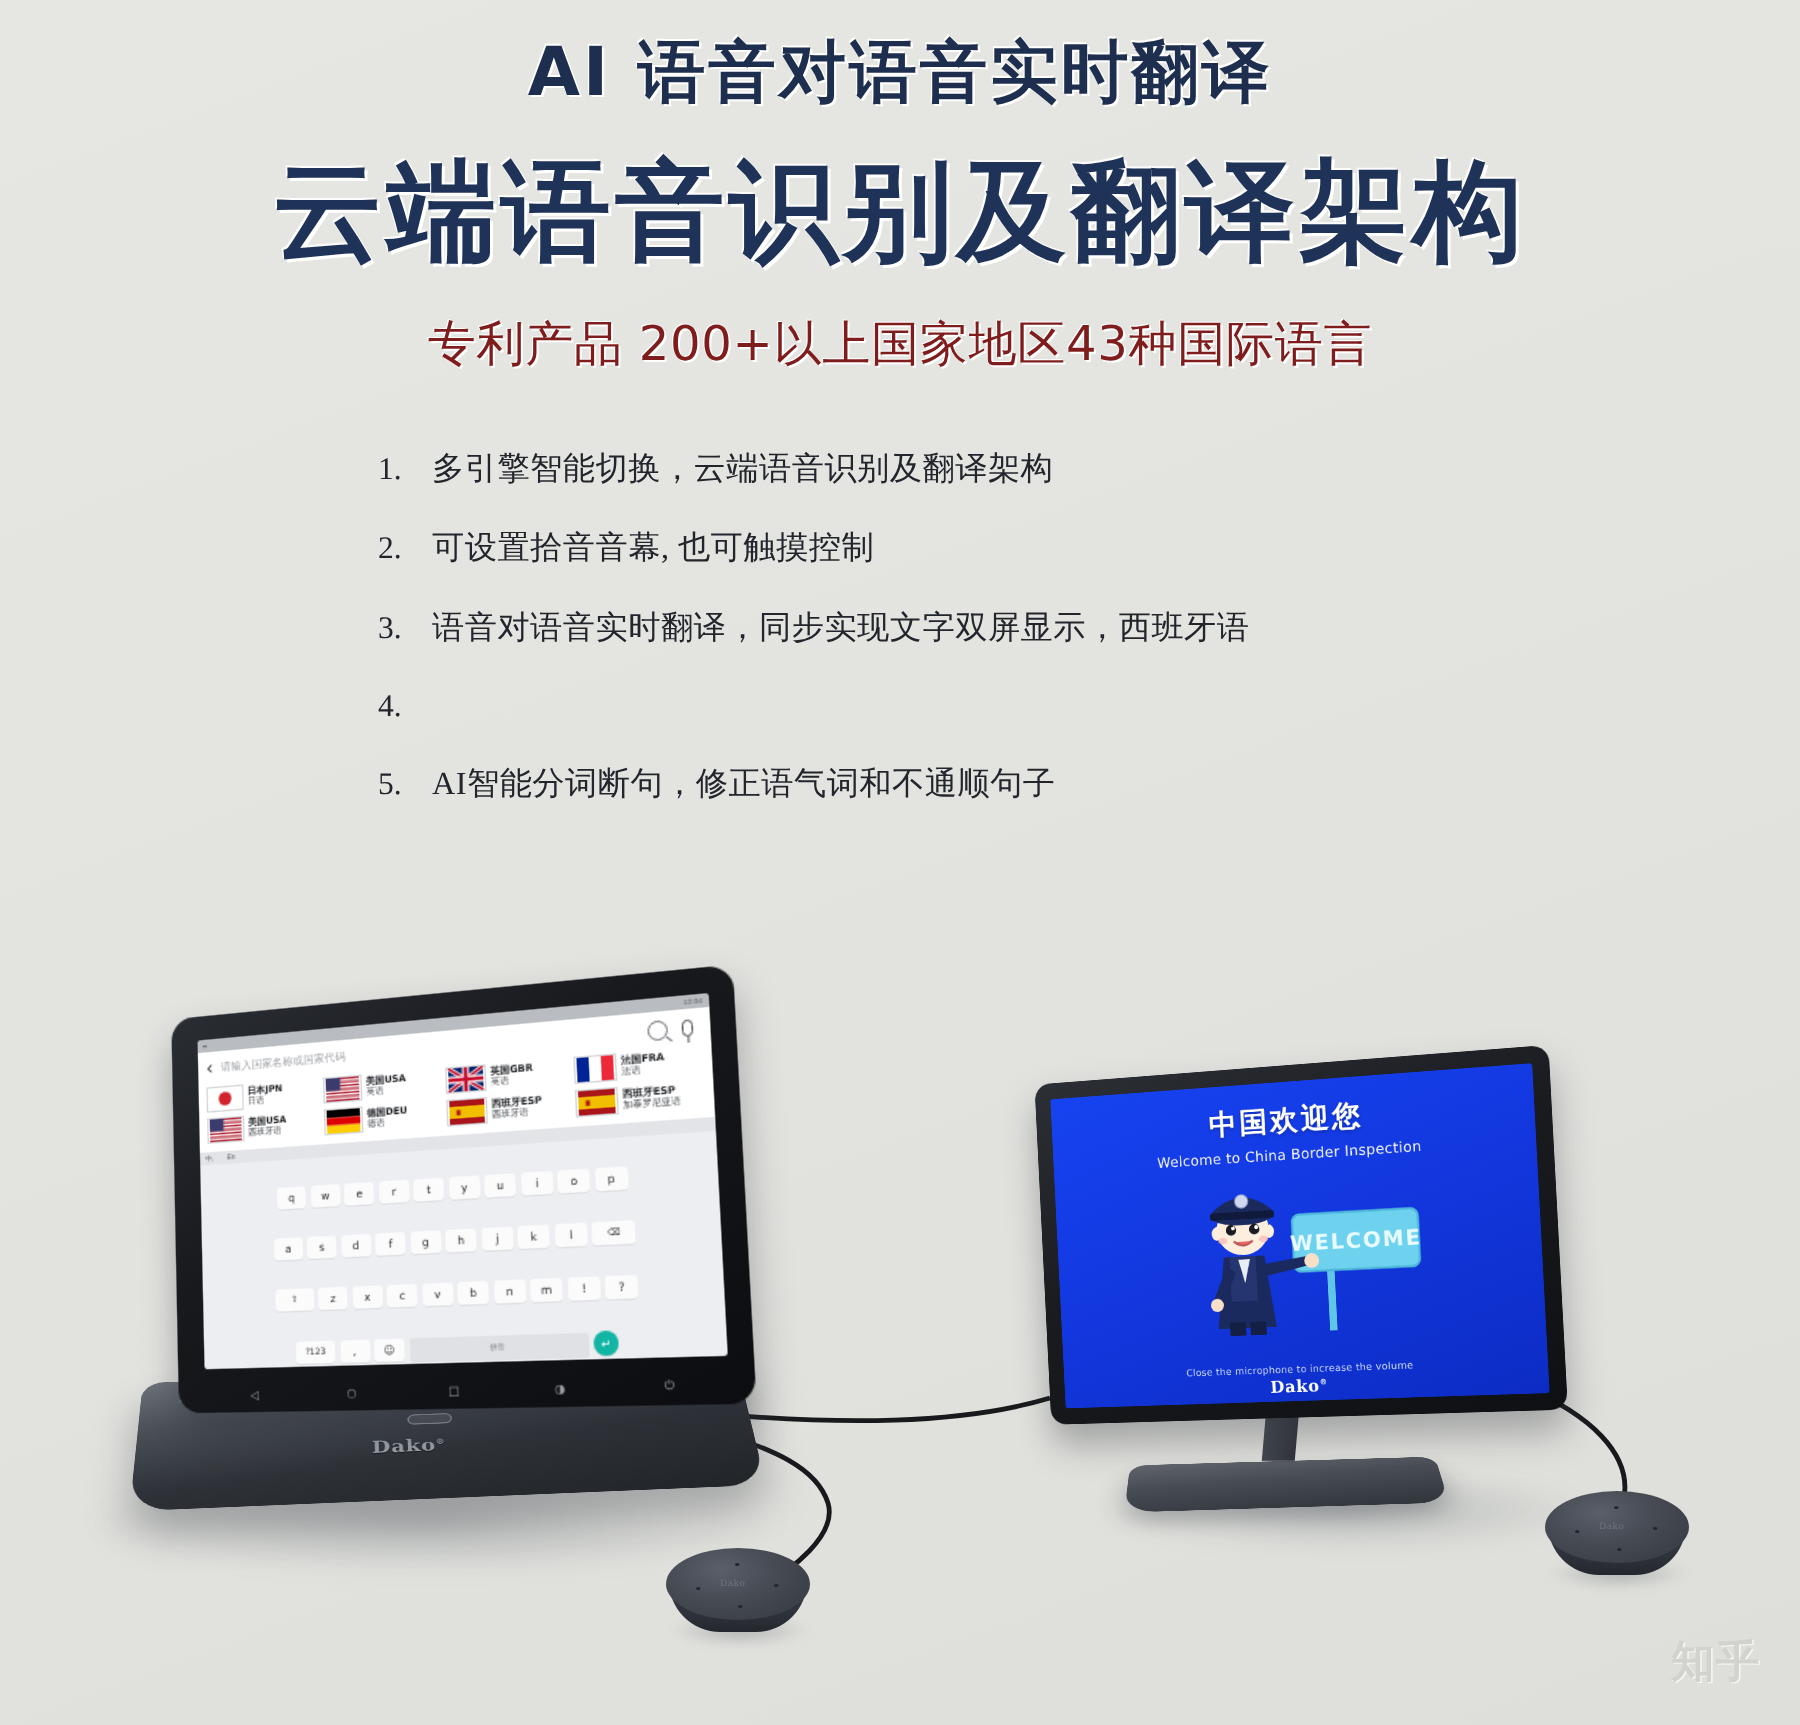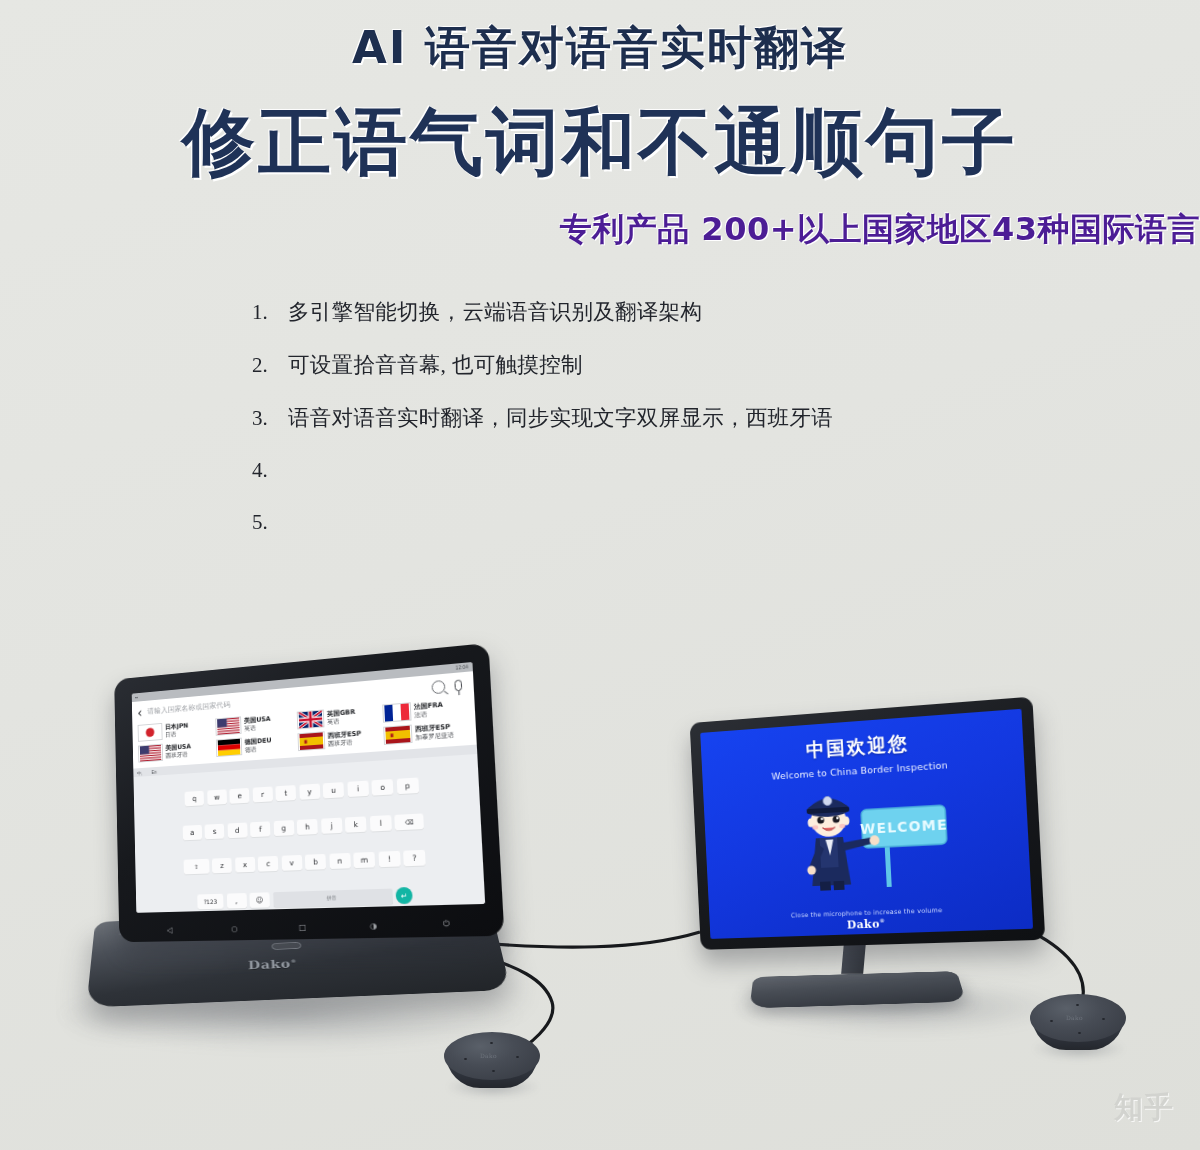--- a/index.html
+++ b/index.html
@@ -40,26 +40,25 @@
     letter-spacing: 3px;
     color: #1f3257;
     margin-top: 28px;
     text-shadow: 2px 2px 0 #ffffff, -1.2px -1.2px 0 #fdfdfd, 0 0 1px #ffffff;
     line-height: 1.1;
   }
 
   .title-sub {
     font-family: "DejaVu Sans", "Liberation Sans", sans-serif;
     font-size: 32px;
-    font-weight: 700;
+    font-weight: 400;
     letter-spacing: 0.5px;
-    color: #4c1d95;
+    color: #7f1d1d;
     margin-top: 26px;
     text-shadow: 1.4px 1.4px 0 #ffffff, -0.7px -0.7px 0 #ffffff;
-    text-align: right;
   }
 
   
   .feature-list {
     margin: 48px 0 0 252px;
     width: 790px;
   }
 
   .feature-item {
     display: flex;
@@ -499,21 +498,21 @@
     color: #d2d3cf;
     text-shadow: 1px 1px 0 rgba(255,255,255,0.75);
     letter-spacing: 1px;
   }
 </style>
 </head>
 <body>
 
 <header class="poster-head">
   <h1 class="title-main">AI 语音对语音实时翻译</h1>
-  <h2 class="title-hero">修正语气词和不通顺句子</h2>
+  <h2 class="title-hero">云端语音识别及翻译架构</h2>
   <h3 class="title-sub">专利产品  200+以上国家地区43种国际语言</h3>
 </header>
 
 <ol class="feature-list">
   <li class="feature-item">
     <span class="feature-num">1.</span>
     <span class="feature-text">多引擎智能切换，云端语音识别及翻译架构</span>
   </li>
   <li class="feature-item">
     <span class="feature-num">2.</span>
@@ -521,20 +520,21 @@
   </li>
   <li class="feature-item">
     <span class="feature-num">3.</span>
     <span class="feature-text">语音对语音实时翻译，同步实现文字双屏显示，西班牙语</span>
   </li>
   <li class="feature-item">
     <span class="feature-num">4.</span>
   </li>
   <li class="feature-item">
     <span class="feature-num">5.</span>
+    <span class="feature-text">AI智能分词断句，修正语气词和不通顺句子</span>
   </li>
 </ol>
 
 <section class="stage">
 
   <div class="floor-shadow"></div>
   <div class="floor-shadow right"></div>
 
   <svg class="cables" viewBox="0 0 1200 500" preserveAspectRatio="none">
     <path d="M 468 292 C 560 300, 640 300, 700 282" fill="none" stroke="#17191c" stroke-width="3.2"></path>

